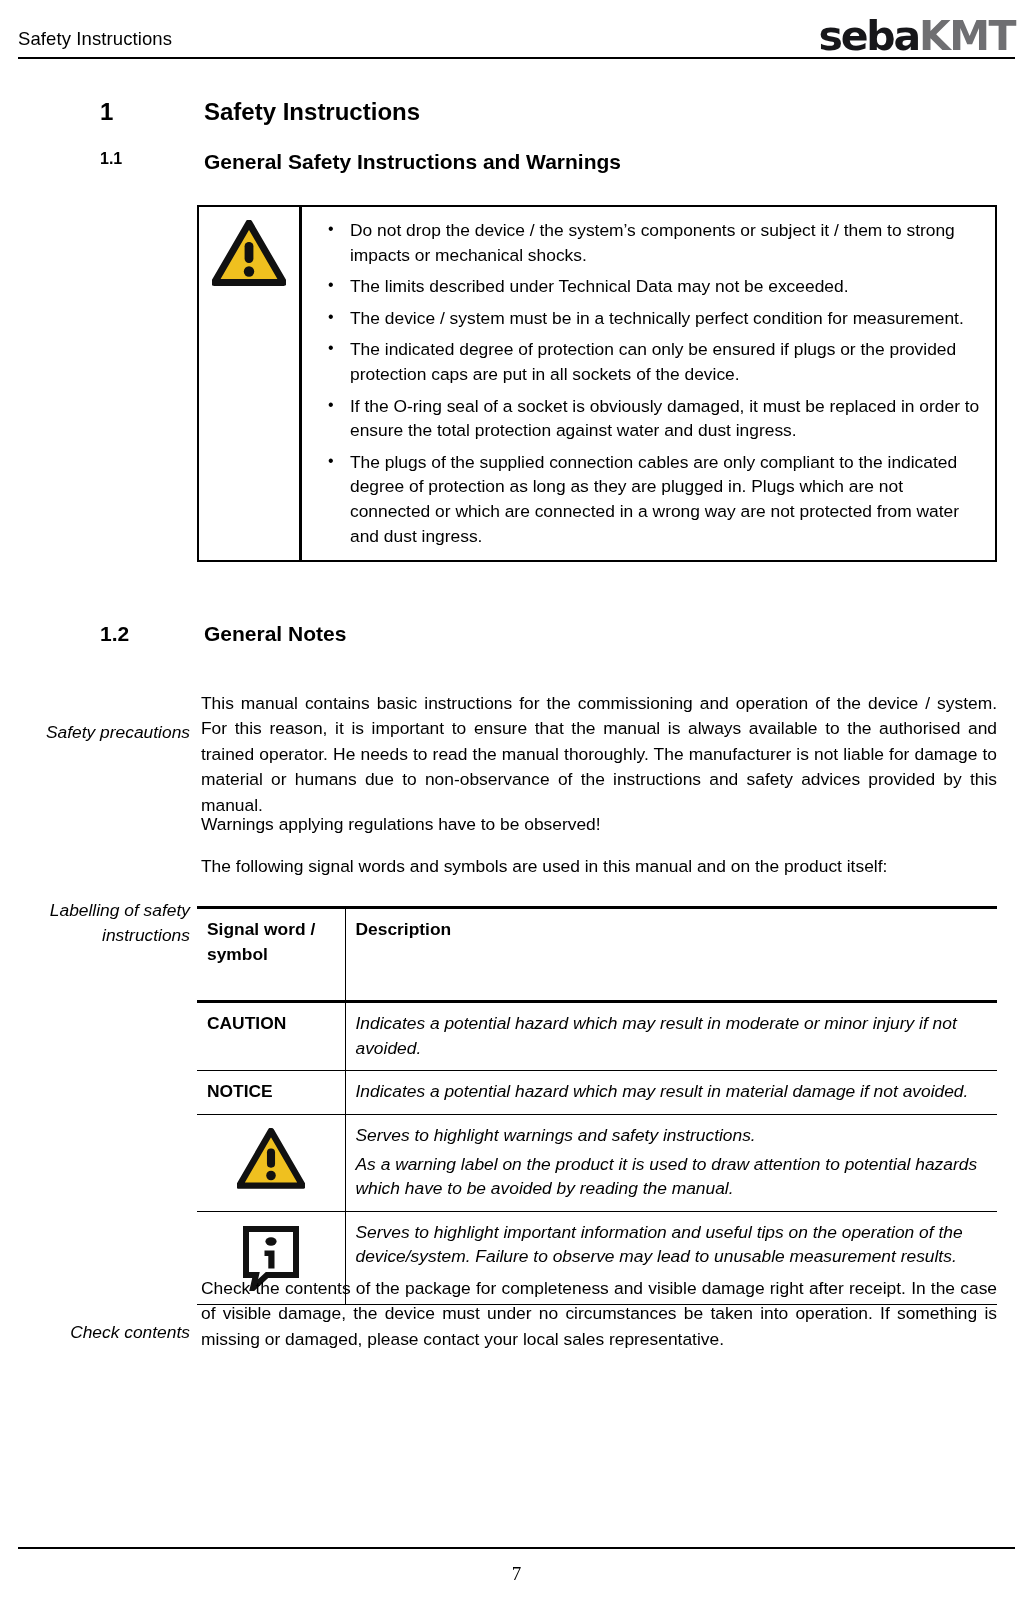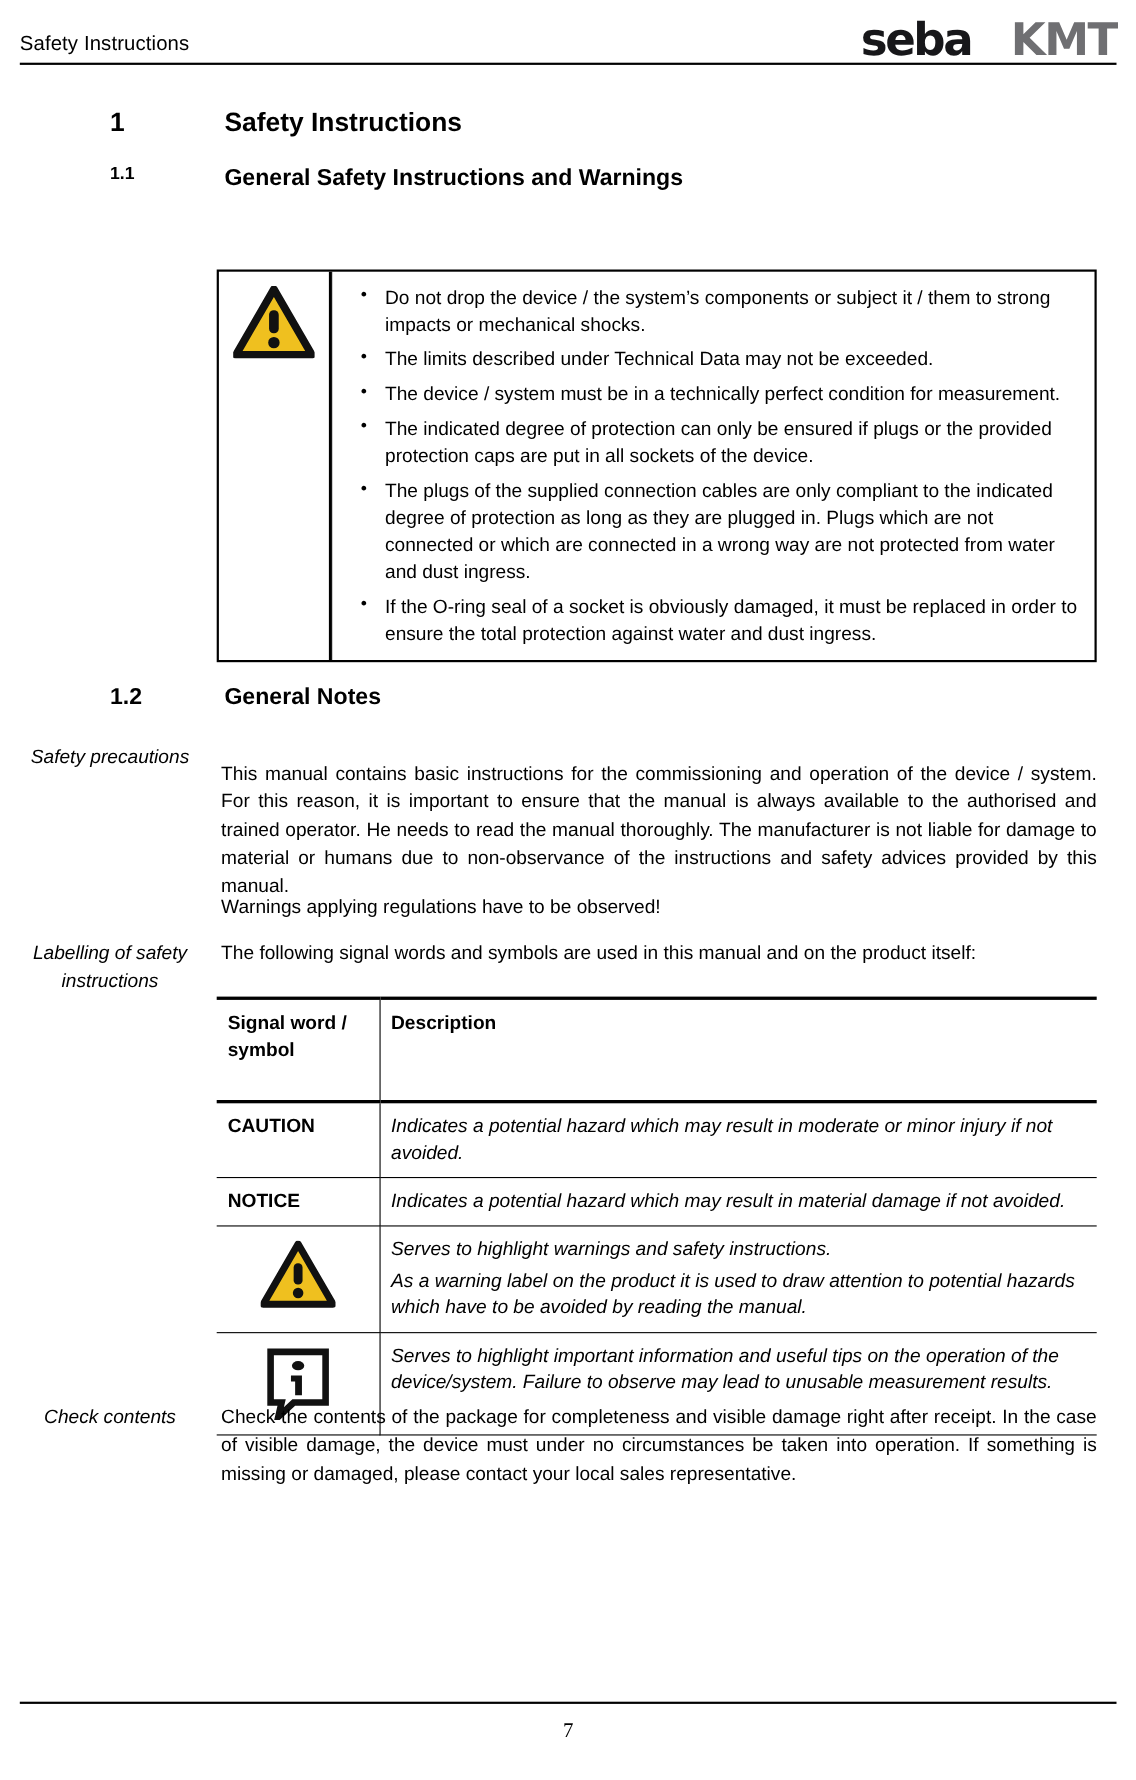--- a/index.html
+++ b/index.html
@@ -44,21 +44,21 @@
     right: 0;
     top: 0px;
     font-size: 41px;
     font-weight: bold;
     letter-spacing: -2.2px;
     line-height: 44px;
     white-space: nowrap;
     font-family: "DejaVu Sans", sans-serif;
   }
   .logo .seba { color: #17171a; }
-  .logo .kmt  { color: #6f6f72; letter-spacing: -1.5px; margin-left: 36px; }
+  .logo .kmt  { color: #6f6f72; letter-spacing: -1.5px; }
   .header-rule {
     position: absolute;
     left: 18px;
     top: 57px;
     width: 997px;
     height: 0;
     border-top: 2.2px solid #000;
   }
 
   
@@ -85,21 +85,20 @@
   .warnbox {
     position: absolute;
     left: 197px;
     top: 205px;
     width: 800px;
     border: 2px solid #000;
     box-sizing: border-box;
     display: flex;
     align-items: stretch;
     background: #fff;
-    margin-top: 40px;
   }
   .warnbox-icon-cell {
     width: 102px;
     flex: 0 0 102px;
     border-right: 2px solid #000;
     box-sizing: border-box;
     padding-top: 13px;
     display: flex;
     justify-content: center;
     align-items: flex-start;
@@ -133,23 +132,24 @@
 
   
   .tri-icon { display:block; }
 
   
   .marginnote {
     position: absolute;
     font-style: italic;
     font-size: 17.4px;
     line-height: 24.6px;
-    text-align: center;
+    text-align: right;
     width: 180px;
     left: 10px;
+    margin-top: 44px;
   }
   .bodypara {
     position: absolute;
     left: 201px;
     width: 796px;
     font-size: 17.4px;
     line-height: 25.4px;
     text-align: justify;
   }
   .bodypara.nojustify { text-align: left; }
@@ -246,22 +246,22 @@
           <circle cx="37" cy="51.5" r="5.2" fill="#111111"></circle>
         </svg>
       </span>
     </div>
     <div class="warnbox-body">
       <ul class="bullets">
         <li>Do not drop the device / the system’s components or subject it / them to strong impacts or mechanical shocks.</li>
         <li>The limits described under Technical Data may not be exceeded.</li>
         <li>The device / system must be in a technically perfect condition for measurement.</li>
         <li>The indicated degree of protection can only be ensured if plugs or the provided protection caps are put in all sockets of the device.</li>
+        <li>If the O-ring seal of a socket is obviously damaged, it must be replaced in order to ensure the total protection against water and dust ingress.</li>
         <li>The plugs of the supplied connection cables are only compliant to the indicated degree of protection as long as they are plugged in. Plugs which are not connected or which are connected in a wrong way are not protected from water and dust ingress.</li>
-        <li>If the O-ring seal of a socket is obviously damaged, it must be replaced in order to ensure the total protection against water and dust ingress.</li>
       </ul>
     </div>
   </div>
 
   <div class="h-num" id="sec12-num">1.2</div>
   <div class="h2" id="sec12-text">General Notes</div>
 
   <div class="marginnote" id="note-safety">Safety precautions</div>
   <div class="bodypara" id="para-safety">This manual contains basic instructions for the commissioning and operation of the device / system. For this reason, it is important to ensure that the manual is always available to the authorised and trained operator. He needs to read the manual thoroughly. The manufacturer is not liable for damage to material or humans due to non-observance of the instructions and safety advices provided by this manual.</div>
 

